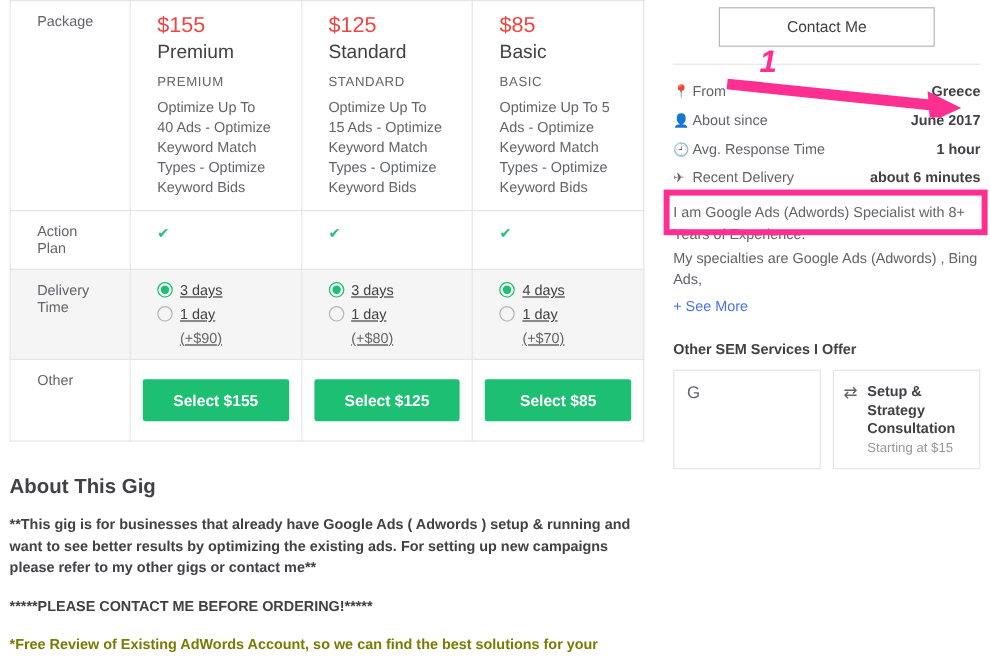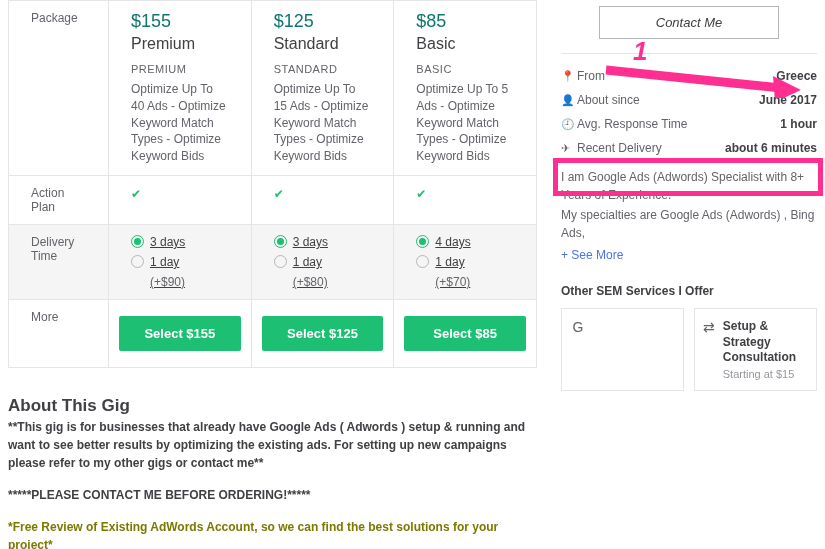--- a/index.html
+++ b/index.html
@@ -5,59 +5,59 @@
   * { box-sizing: border-box; margin: 0; padding: 0; }
   body { font-family: -apple-system, Helvetica, Arial, sans-serif; background: #fff; color: #404145; font-size: 13px; width: 825px; }
   .container { display: flex; padding: 0 8px; gap: 24px; }
   .left { flex: 1; }
   .right { width: 256px; }
   
   
   .pricing { border-collapse: collapse; width: 100%; table-layout: fixed; }
   .pricing th, .pricing td { border: 1px solid #e4e5e7; padding: 10px 22px; vertical-align: top; text-align: left; }
   .pricing .rowhead { font-size: 12px; color: #62646a; font-weight: 400; width: 100px; }
-  .price { font-size: 18px; color: #0f766e; }
+  .price { font-size: 18px; color: #ef4444; }
   .tier { font-size: 16px; color: #404145; margin-top: 3px; }
   .tiercap { font-size: 11px; letter-spacing: .5px; color: #62646a; margin-top: 10px; text-transform: uppercase; }
   .desc { font-size: 12px; color: #62646a; margin-top: 6px; line-height: 1.4; }
   .check { color: #1dbf73; text-align: center; font-size: 12px; }
   .check-cell { text-align: center; }
   .delivery { padding: 12px 10px; text-decoration: underline; }
   .radio-row { display: flex; align-items: center; gap: 6px; font-size: 12px; color: #404145; margin-bottom: 6px; }
   .radio-outer { width: 13px; height: 13px; border: 1px solid #b5b6ba; border-radius: 50%; display: inline-flex; align-items: center; justify-content: center; }
   .radio-outer.sel { border-color: #1dbf73; }
   .radio-inner { width: 7px; height: 7px; border-radius: 50%; background: #1dbf73; }
   .extra { font-size: 12px; color: #62646a; margin-left: 19px; }
   .total-row td { padding: 16px 10px; }
   .select-btn { background: #1dbf73; color: #fff; border: none; padding: 10px 0; width: 100%; font-size: 13px; font-weight: 600; cursor: pointer; border-radius: 2px; }
   .striped { background: #f5f5f5; }
   
   
-  .contact-btn { width: 180px; margin: 6px auto 14px; display: block; padding: 8px 0; border: 1px solid #b5b6ba; background: #fff; font-size: 13px; color: #404145; cursor: pointer; font-style: italic; }
+  .contact-btn { width: 180px; margin: 6px auto 14px; display: block; padding: 8px 0; border: 1px solid #b5b6ba; background: #fff; font-size: 13px; color: #404145; cursor: pointer; }
   .hr { border-top: 1px solid #e4e5e7; margin: 0 0 10px; }
   .info-row { display: flex; align-items: center; padding: 5px 0; font-size: 12px; }
   .info-ic { width: 16px; color: #62646a; font-size: 11px; }
   .info-label { color: #62646a; flex: 1; }
   .info-val { font-weight: 700; color: #404145; }
   .bio { font-size: 12px; color: #62646a; line-height: 1.5; margin-top: 8px; }
   .seemore { color: #4a73e8; font-size: 12px; margin-top: 6px; display: inline-block; cursor: pointer; }
   
   .annot-box { border: 5px solid #ff2f92; position: absolute; }
   .annot-num { position: absolute; color: #ff2f92; font-size: 26px; font-weight: 700; font-style: italic; }
   .arrow { position: absolute; }
   
   .services-h { font-size: 12px; font-weight: 700; margin: 22px 0 10px; }
   .services { display: flex; gap: 10px; }
   .svc { border: 1px solid #e4e5e7; padding: 10px 8px; flex: 1; display: flex; gap: 8px; align-items: flex-start; cursor: pointer; }
   .svc-ic { width: 16px; height: 16px; color: #62646a; font-size: 14px; display: flex; align-items: center; justify-content: center; }
   .svc-t { font-size: 12px; font-weight: 700; color: #404145; line-height: 1.3; }
   .svc-s { font-size: 11px; color: #95979d; margin-top: 2px; }
   
   
-  .about-h { font-size: 17px; font-weight: 700; margin: 28px 0 2px; }
+  .about-h { font-size: 17px; font-weight: 700; margin: 28px 0 12px; }
   .about-p { font-size: 12px; color: #404145; line-height: 1.5; margin-bottom: 14px; }
   .about-p.bold { font-weight: 700; }
   .olive { color: #7a7a00; font-weight: 700; }
   
   .right-wrap { position: relative; }
 </style>
 </head>
 <body>
 
 <div class="container">
@@ -127,21 +127,21 @@
                 <span>4 days</span>
               </div>
           <div class="radio-row">
                 <span class="radio-outer"></span>
                 <span>1 day</span>
               </div>
           <div class="extra">(+$70)</div>
         </td>
       </tr>
       <tr class="total-row">
-        <th class="rowhead">More</th>
+        <th class="rowhead">Other</th>
         <td><button class="select-btn">Select $155</button></td>
         <td><button class="select-btn">Select $125</button></td>
         <td><button class="select-btn">Select $85</button></td>
       </tr>
     </tbody>
       </table>
 
     <h2 class="about-h">About This Gig</h2>
     <p class="about-p bold">**This gig is for businesses that already have Google Ads ( Adwords ) setup &amp; running and want to see better results by optimizing the existing ads. For setting up new campaigns please refer to my other gigs or contact me**</p>
     <p class="about-p bold">*****PLEASE CONTACT ME BEFORE ORDERING!*****</p>

